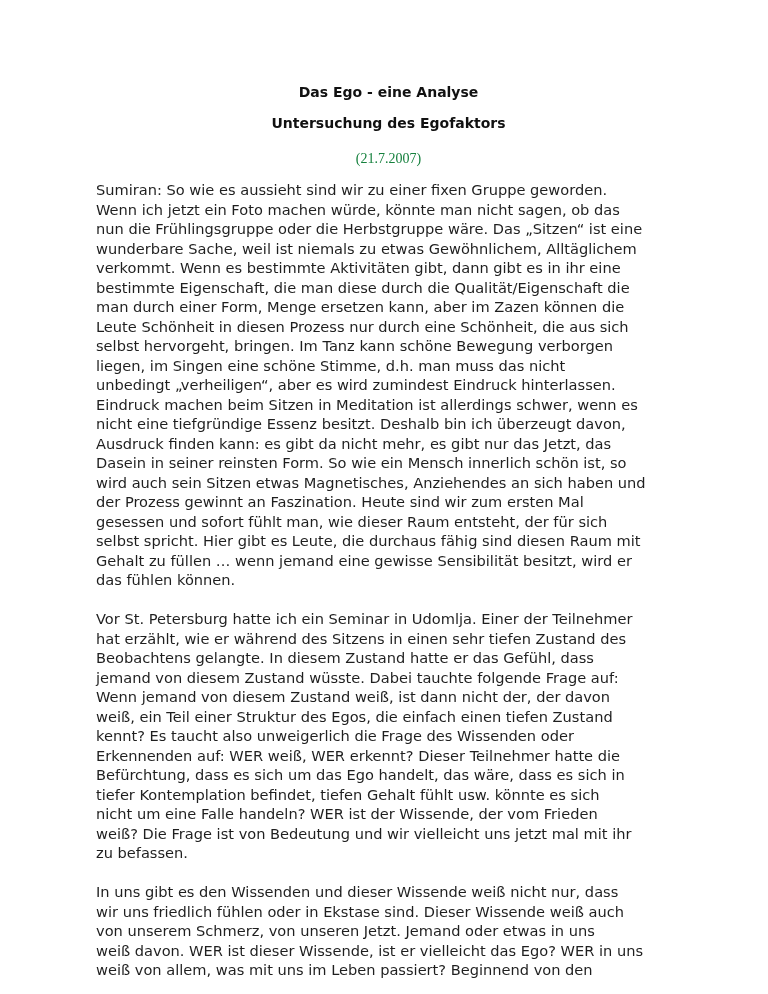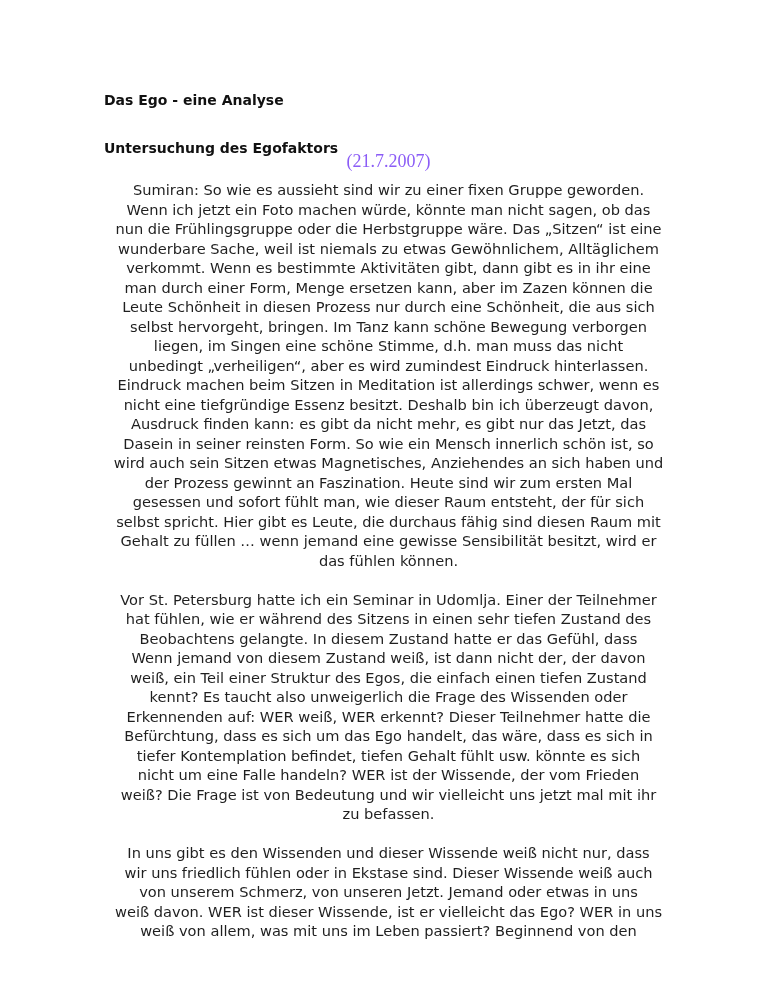--- a/index.html
+++ b/index.html
@@ -17,95 +17,96 @@
     .page {
       position: absolute;
       left: 96px;
       top: 0;
       width: 585px;
     }
     .title {
       position: absolute;
       left: 0;
       width: 585px;
-      text-align: left;
+      text-align: center;
       font-family: "DejaVu Sans", sans-serif;
       font-weight: bold;
       font-size: 14px;
       color: #111;
-      margin: 8px;
+      margin: 0;
       white-space: nowrap;
     }
     .title.t1 { top: 84px; }
-    .title.t2 { top: 132px; }
+    .title.t2 { top: 115px; }
     .date {
       position: absolute;
       left: 0;
       width: 585px;
       top: 151px;
       text-align: center;
       font-family: "Liberation Serif", serif;
-      font-size: 18px;
-      color: #8b5cf6;
+      font-size: 14px;
+      color: #15803d;
       margin: 0;
     }
     .body {
       position: absolute;
       left: 0;
       top: 180px;
       width: 585px;
       font-family: "DejaVu Sans", sans-serif;
       font-size: 14.6px;
       line-height: 19.5px;
       color: #1f1f1f;
     }
     .para {
       margin: 0 0 19.5px 0;
     }
     .line {
       display: block;
       white-space: nowrap;
-      text-align: center;
     }
   </style>
 </head>
 <body>
 
 <div class="page">
   <h1 class="title t1">Das Ego - eine Analyse</h1>
   <h2 class="title t2">Untersuchung des Egofaktors</h2>
   <p class="date">(21.7.2007)</p>
 
   <div class="body">
     <p class="para">
         <span class="line">Sumiran: So wie es aussieht sind wir zu einer fixen Gruppe geworden.</span>
         <span class="line">Wenn ich jetzt ein Foto machen würde, könnte man nicht sagen, ob das</span>
         <span class="line">nun die Frühlingsgruppe oder die Herbstgruppe wäre. Das „Sitzen“ ist eine</span>
         <span class="line">wunderbare Sache, weil ist niemals zu etwas Gewöhnlichem, Alltäglichem</span>
         <span class="line">verkommt. Wenn es bestimmte Aktivitäten gibt, dann gibt es in ihr eine</span>
+        <span class="line">bestimmte Eigenschaft, die man diese durch die Qualität/Eigenschaft die</span>
         <span class="line">man durch einer Form, Menge ersetzen kann, aber im Zazen können die</span>
         <span class="line">Leute Schönheit in diesen Prozess nur durch eine Schönheit, die aus sich</span>
         <span class="line">selbst hervorgeht, bringen. Im Tanz kann schöne Bewegung verborgen</span>
         <span class="line">liegen, im Singen eine schöne Stimme, d.h. man muss das nicht</span>
         <span class="line">unbedingt „verheiligen“, aber es wird zumindest Eindruck hinterlassen.</span>
         <span class="line">Eindruck machen beim Sitzen in Meditation ist allerdings schwer, wenn es</span>
         <span class="line">nicht eine tiefgründige Essenz besitzt. Deshalb bin ich überzeugt davon,</span>
         <span class="line">Ausdruck finden kann: es gibt da nicht mehr, es gibt nur das Jetzt, das</span>
         <span class="line">Dasein in seiner reinsten Form. So wie ein Mensch innerlich schön ist, so</span>
         <span class="line">wird auch sein Sitzen etwas Magnetisches, Anziehendes an sich haben und</span>
         <span class="line">der Prozess gewinnt an Faszination. Heute sind wir zum ersten Mal</span>
         <span class="line">gesessen und sofort fühlt man, wie dieser Raum entsteht, der für sich</span>
         <span class="line">selbst spricht. Hier gibt es Leute, die durchaus fähig sind diesen Raum mit</span>
         <span class="line">Gehalt zu füllen … wenn jemand eine gewisse Sensibilität besitzt, wird er</span>
         <span class="line">das fühlen können.</span>
       </p>
     <p class="para">
         <span class="line">Vor St. Petersburg hatte ich ein Seminar in Udomlja. Einer der Teilnehmer</span>
-        <span class="line">hat fühlen, wie er während des Sitzens in einen sehr tiefen Zustand des</span>
+        <span class="line">hat erzählt, wie er während des Sitzens in einen sehr tiefen Zustand des</span>
         <span class="line">Beobachtens gelangte. In diesem Zustand hatte er das Gefühl, dass</span>
+        <span class="line">jemand von diesem Zustand wüsste. Dabei tauchte folgende Frage auf:</span>
         <span class="line">Wenn jemand von diesem Zustand weiß, ist dann nicht der, der davon</span>
         <span class="line">weiß, ein Teil einer Struktur des Egos, die einfach einen tiefen Zustand</span>
         <span class="line">kennt? Es taucht also unweigerlich die Frage des Wissenden oder</span>
         <span class="line">Erkennenden auf: WER weiß, WER erkennt? Dieser Teilnehmer hatte die</span>
         <span class="line">Befürchtung, dass es sich um das Ego handelt, das wäre, dass es sich in</span>
         <span class="line">tiefer Kontemplation befindet, tiefen Gehalt fühlt usw. könnte es sich</span>
         <span class="line">nicht um eine Falle handeln? WER ist der Wissende, der vom Frieden</span>
         <span class="line">weiß? Die Frage ist von Bedeutung und wir vielleicht uns jetzt mal mit ihr</span>
         <span class="line">zu befassen.</span>
       </p>

